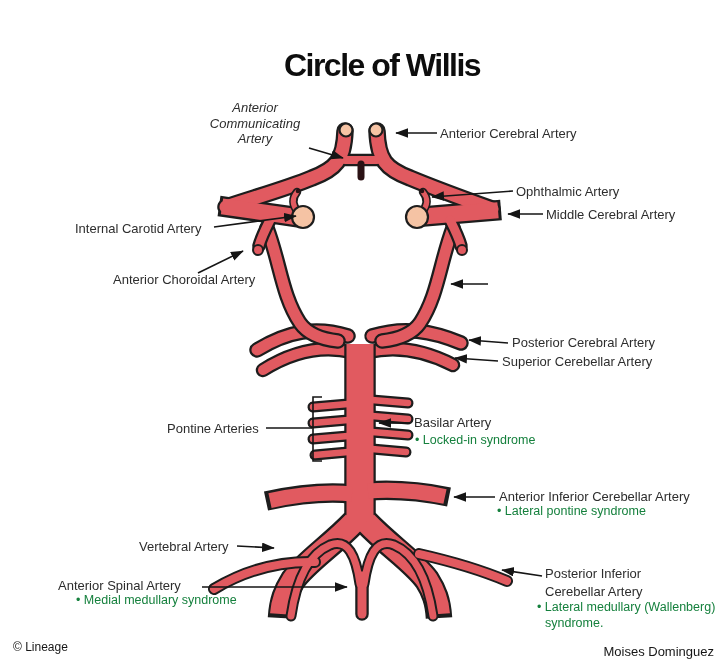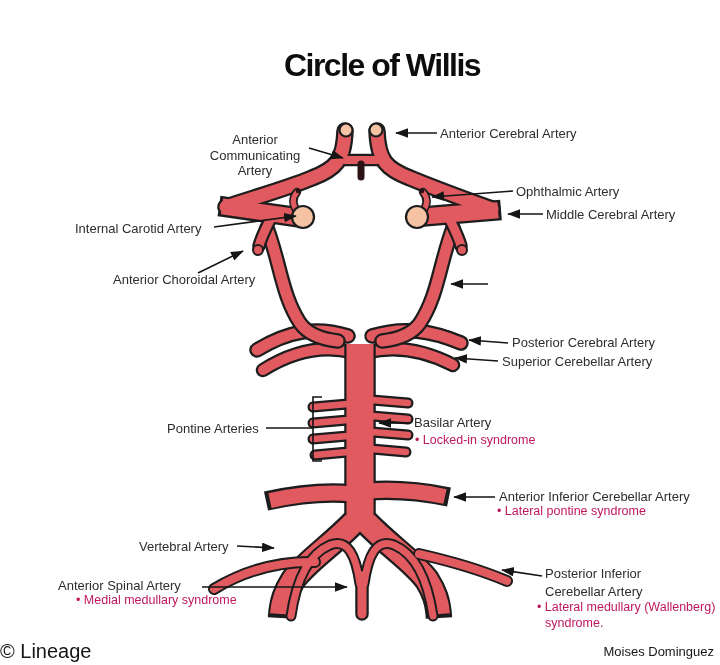--- a/index.html
+++ b/index.html
@@ -5,24 +5,24 @@
   html,body{margin:0;padding:0;background:#ffffff;}
   body{width:720px;height:665px;position:relative;overflow:hidden;
        font-family:"Liberation Sans", sans-serif;color:#2a2a2a;}
   .stage{position:absolute;inset:0;}
   svg{position:absolute;left:0;top:0;}
   .page-title{position:absolute;left:0;right:0;top:28px;text-align:center;
 ardi    font-size:54px;font-weight:bold;letter-spacing:-1.5px;color:#0d0d0d;line-height:1;}
   .page-title{font-family:"Liberation Sans", sans-serif;padding-left:44px;}
   .lbl{position:absolute;font-size:13px;line-height:15.5px;color:#2d2d2d;white-space:nowrap;}
   .lbl.center{text-align:center;white-space:normal;}
-  .syndrome{position:absolute;font-size:12.5px;line-height:15.5px;color:#be185d;white-space:nowrap;}
+  .syndrome{position:absolute;font-size:12.5px;line-height:15.5px;color:#15803d;white-space:nowrap;}
   .syndrome .l2{display:block;padding-left:8px;}
   .pica-block span{display:block;}
-  .credit-left{position:absolute;left:0;top:640px;font-size:20px;color:#161616;}
+  .credit-left{position:absolute;left:13px;top:640px;font-size:12px;color:#161616;}
   .credit-right{position:absolute;right:6px;top:644px;font-size:13px;color:#161616;}
 </style>
 </head>
 <body>
 
 <div class="stage">
 
   <svg width="720" height="665" viewBox="0 0 720 665">
     <defs>
       <marker id="ah" markerWidth="9" markerHeight="7" refX="7.5" refY="3" orient="auto">
@@ -156,21 +156,21 @@
       <line x1="410" y1="423" x2="379" y2="423" marker-end="url(#ah)"></line>
       <line x1="495" y1="497" x2="454" y2="497" marker-end="url(#ah)"></line>
       <line x1="237" y1="546" x2="274" y2="548" marker-end="url(#ah)"></line>
       <line x1="202" y1="587" x2="347" y2="587" marker-end="url(#ah)"></line>
       <line x1="542" y1="576" x2="502" y2="570" marker-end="url(#ah)"></line>
     </g>
   </svg>
 
   <h1 class="page-title">Circle of Willis</h1>
 
-  <div class="lbl center" style="left:186px;top:132px;width:138px;">
+  <div class="lbl center" style="left:186px;top:100px;width:138px;font-style:italic;">
     <span>Anterior</span><br>
     <span>Communicating</span><br>
     <span>Artery</span>
   </div>
 
   <div class="lbl" style="left:440px;top:126px;">Anterior Cerebral Artery</div>
   <div class="lbl" style="left:516px;top:184px;">Ophthalmic Artery</div>
   <div class="lbl" style="left:546px;top:207px;">Middle Cerebral Artery</div>
   <div class="lbl" style="left:75px;top:221px;">Internal Carotid Artery</div>
   <div class="lbl" style="left:113px;top:272px;">Anterior Choroidal Artery</div>

